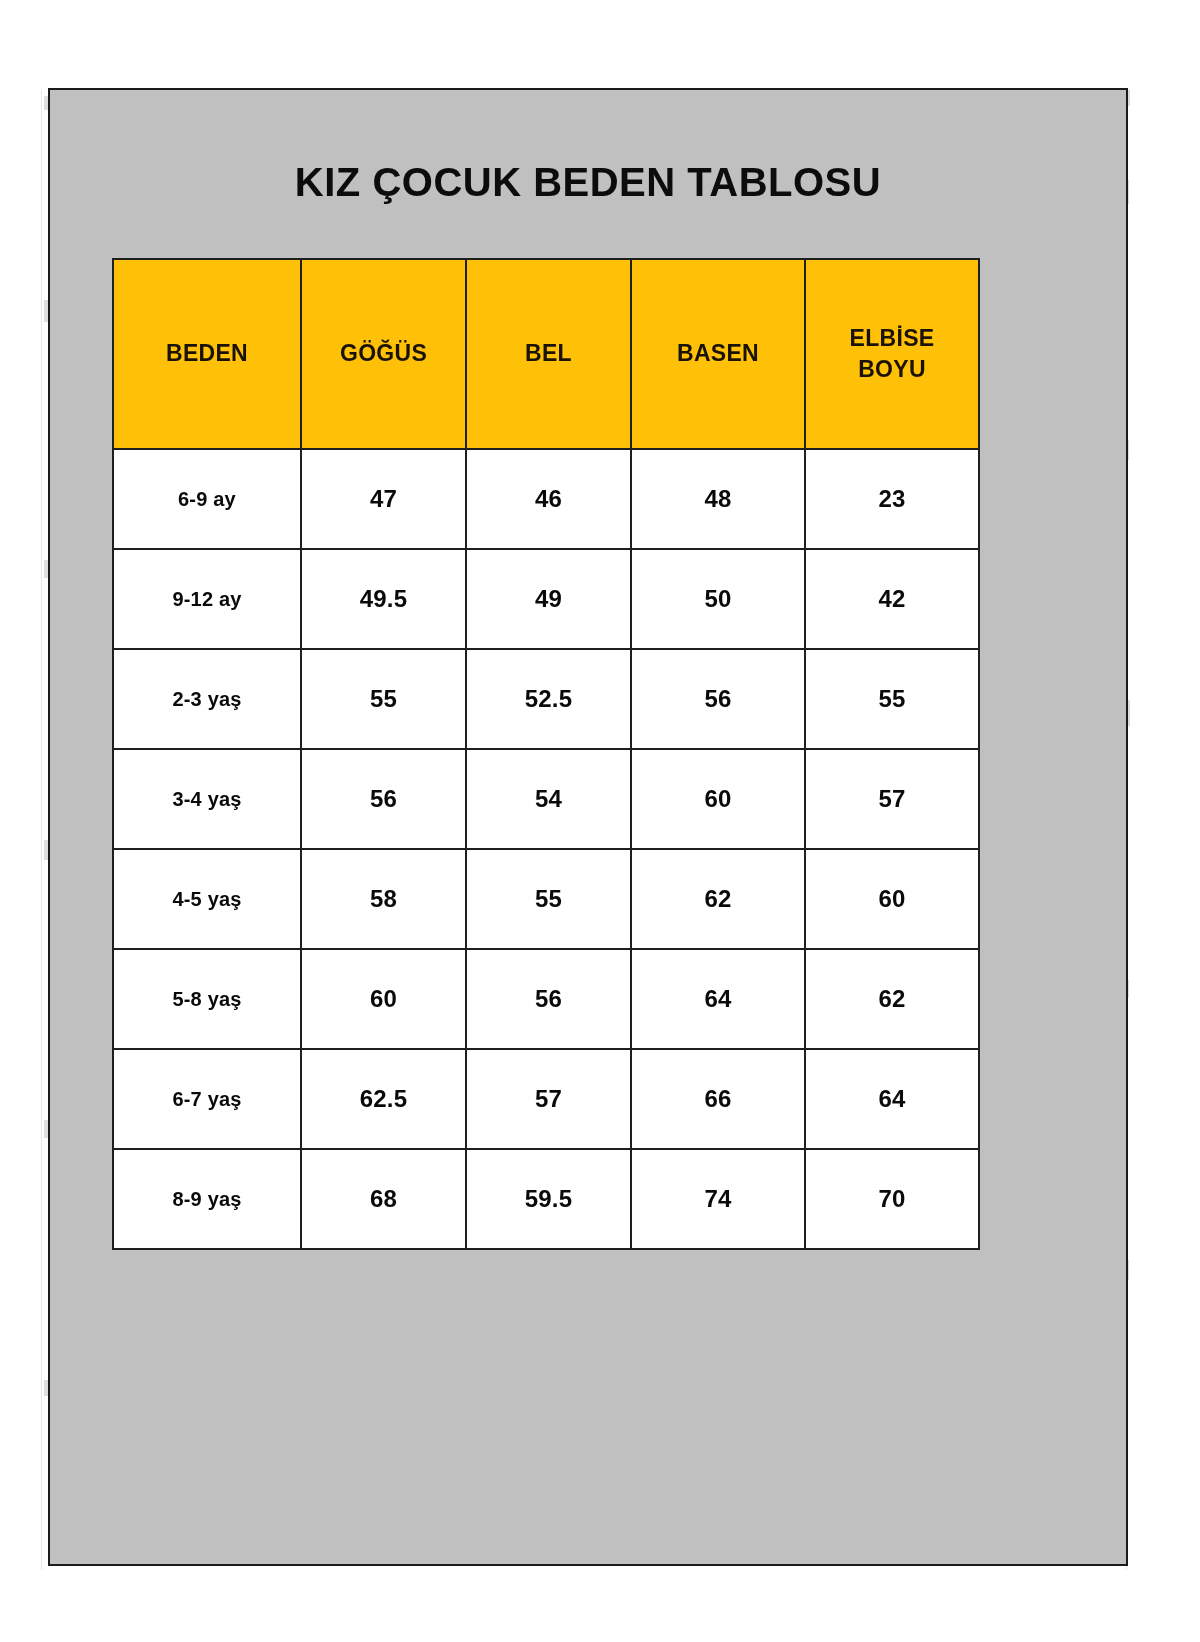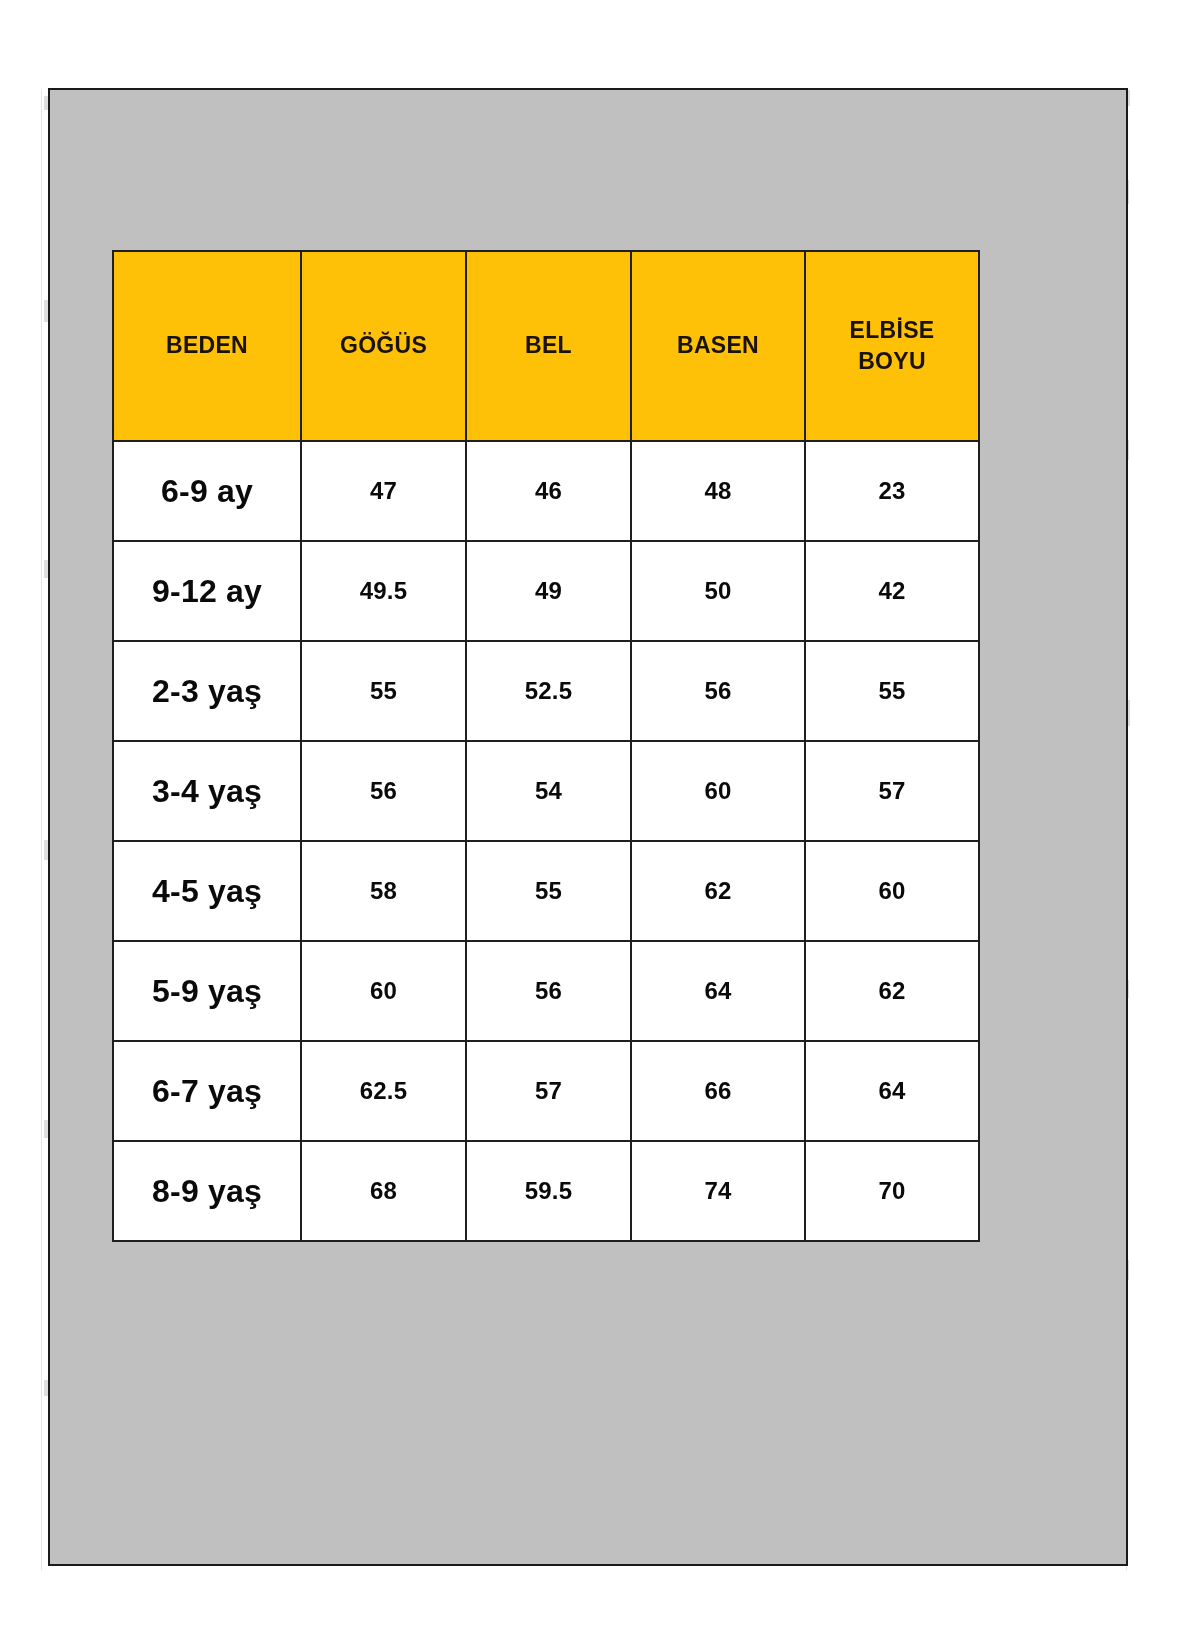--- a/index.html
+++ b/index.html
@@ -61,21 +61,21 @@
     font-weight: bold;
     letter-spacing: 0.5px;
     color: #0c0c0c;
     font-family: "Liberation Sans", sans-serif;
   }
 
   
   .size-table {
     position: absolute;
     left: 62px;
-    top: 160px;
+    top: 168px;
     width: 866px;
     border-collapse: collapse;
     table-layout: fixed;
     background: #8b5cf6;
   }
   .size-table th,
   .size-table td {
     border: 2px solid #1f1f1f;
     text-align: center;
     vertical-align: middle;
@@ -92,21 +92,21 @@
   }
   .size-table tbody td {
     background: #ffffff;
     color: #0a0a0a;
     font-size: 24px;
     font-weight: bold;
     height: 96px;
     letter-spacing: 0.2px;
   }
   .size-table tbody td.size-label {
-    font-size: 32px;
+    font-size: 20px;
     margin-top: 28px;
   }
 
   
   .col-beden   { width: 188px; }
   .col-gogus   { width: 165px; }
   .col-bel     { width: 165px; }
   .col-basen   { width: 174px; }
   .col-elbise  { width: 174px; }
 </style>
@@ -126,20 +126,21 @@
   <div class="scan-tick" style="left:1118px;top:90px;  width:12px; height:16px;"></div>
   <div class="scan-tick" style="left:1124px;top:180px; width:5px;  height:24px;"></div>
   <div class="scan-tick" style="left:1124px;top:440px; width:5px;  height:20px;"></div>
   <div class="scan-tick" style="left:1124px;top:700px; width:6px;  height:26px;"></div>
   <div class="scan-tick" style="left:1124px;top:980px; width:5px;  height:18px;"></div>
   <div class="scan-tick" style="left:1124px;top:1260px;width:5px;  height:20px;"></div>
 </div>
 
 <div class="page-panel">
 
+  <div class="chart-title">KIZ ÇOCUK BEDEN TABLOSU</div>
 
   <table class="size-table">
     <colgroup>
       <col class="col-beden">
       <col class="col-gogus">
       <col class="col-bel">
       <col class="col-basen">
       <col class="col-elbise">
     </colgroup>
     <thead>
@@ -192,21 +193,21 @@
         <td>57</td>
       </tr>
       <tr>
         <td class="size-label">4-5 yaş</td>
         <td>58</td>
         <td>55</td>
         <td>62</td>
         <td>60</td>
       </tr>
       <tr>
-        <td class="size-label">5-9 yaş</td>
+        <td class="size-label">5-8 yaş</td>
         <td>60</td>
         <td>56</td>
         <td>64</td>
         <td>62</td>
       </tr>
       <tr>
         <td class="size-label">6-7 yaş</td>
         <td>62.5</td>
         <td>57</td>
         <td>66</td>

